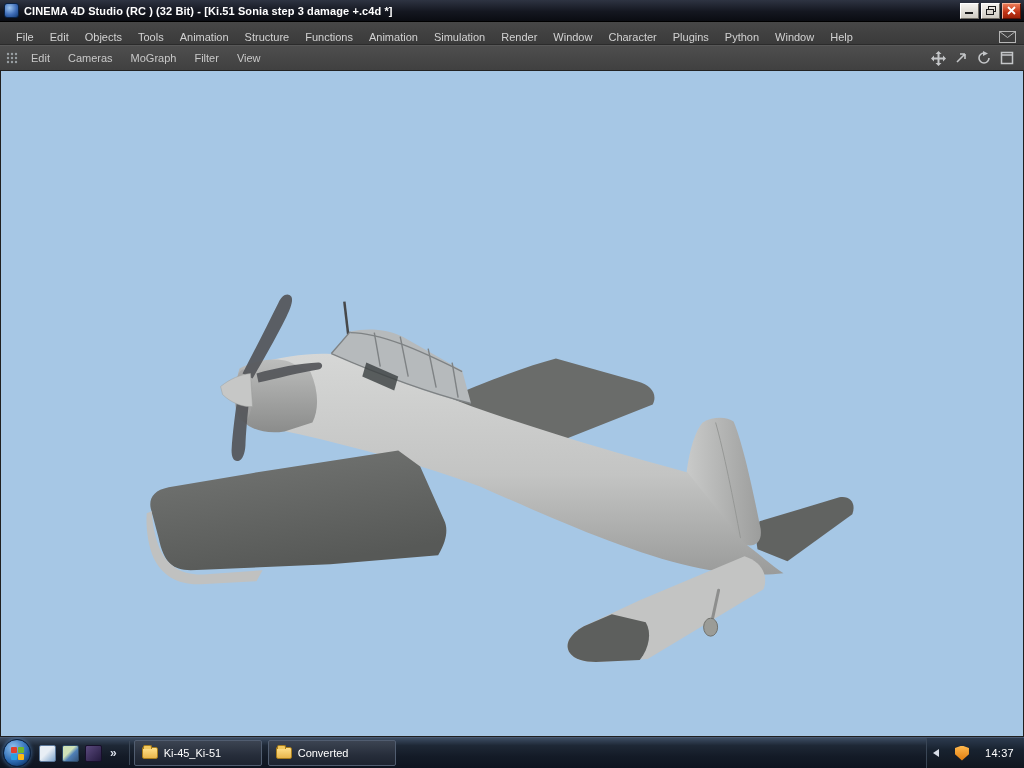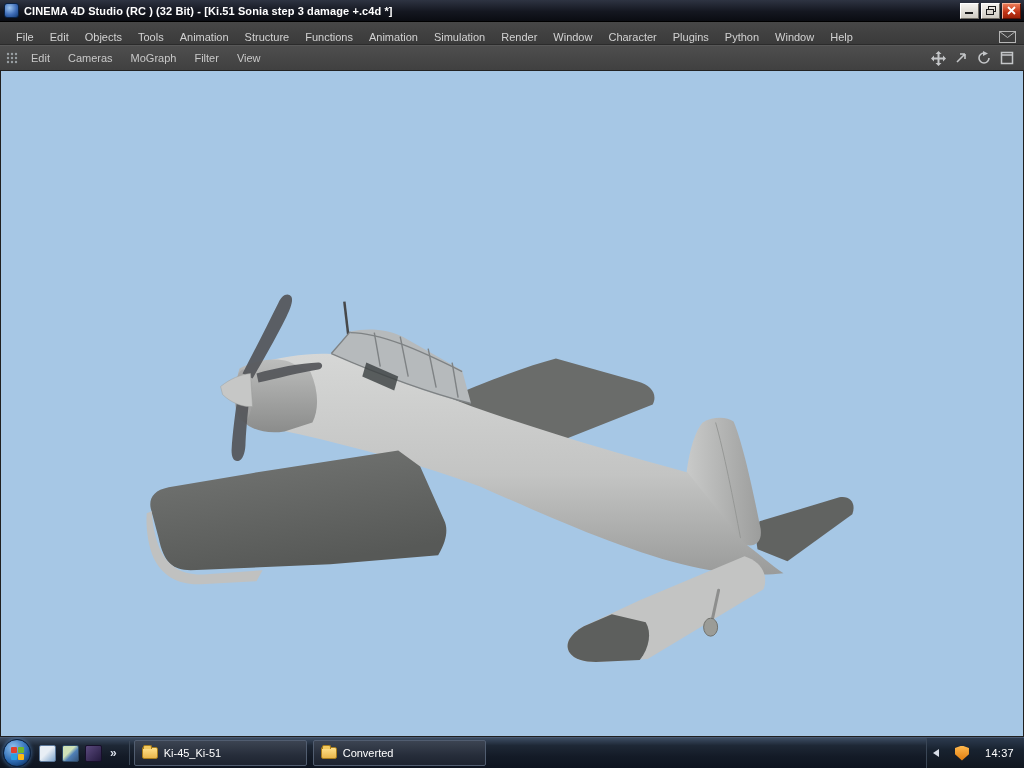--- a/index.html
+++ b/index.html
@@ -62,21 +62,21 @@
 
   .quicklaunch { display:flex; align-items:center; gap:6px; padding:0 6px 0 2px; }
   .ql-icon { width:17px; height:17px; border-radius:2px; }
   .ql-1 { background:linear-gradient(135deg,#e8eef5 45%,#7da4cc); border:1px solid #5c789a; }
   .ql-2 { background:linear-gradient(135deg,#cfe2b8 40%,#4f7fb5 60%,#35567c); border:1px solid #2e4a67; }
   .ql-3 { background:linear-gradient(135deg,#5b4a7e,#241a3e); border:1px solid #17102b; }
   .ql-more { color:#d8dee8; font-size:12px; font-weight:bold; padding:0 2px; }
   .tb-sep { width:1px; height:24px; background:#3a4656; margin:0 4px; }
 
   .task-buttons { display:flex; align-items:center; gap:6px; }
-  .task-btn { width:173px; height:24px; display:flex; align-items:center; gap:6px; padding:12px 7px;
+  .task-btn { width:128px; height:24px; display:flex; align-items:center; gap:6px; padding:12px 7px;
               background:linear-gradient(180deg,#3c4452,#262d3a 60%,#1e2430);
               border:1px solid #515d70; border-radius:2px; color:#fff; font-size:11px;
               white-space:nowrap; overflow:hidden; cursor:default; }
   .task-btn.active { background:linear-gradient(180deg,#566078,#39415a 60%,#2d3449);
                      border-color:#8392ad; }
   .task-btn .label { overflow:hidden; text-overflow:ellipsis; }
 
   .folder-icon { width:16px; height:12px; position:relative; flex:0 0 auto;
                  background:linear-gradient(180deg,#ffe08a,#e8b64c); border:1px solid #a67c1d;
                  border-radius:1px 2px 2px 2px; }

